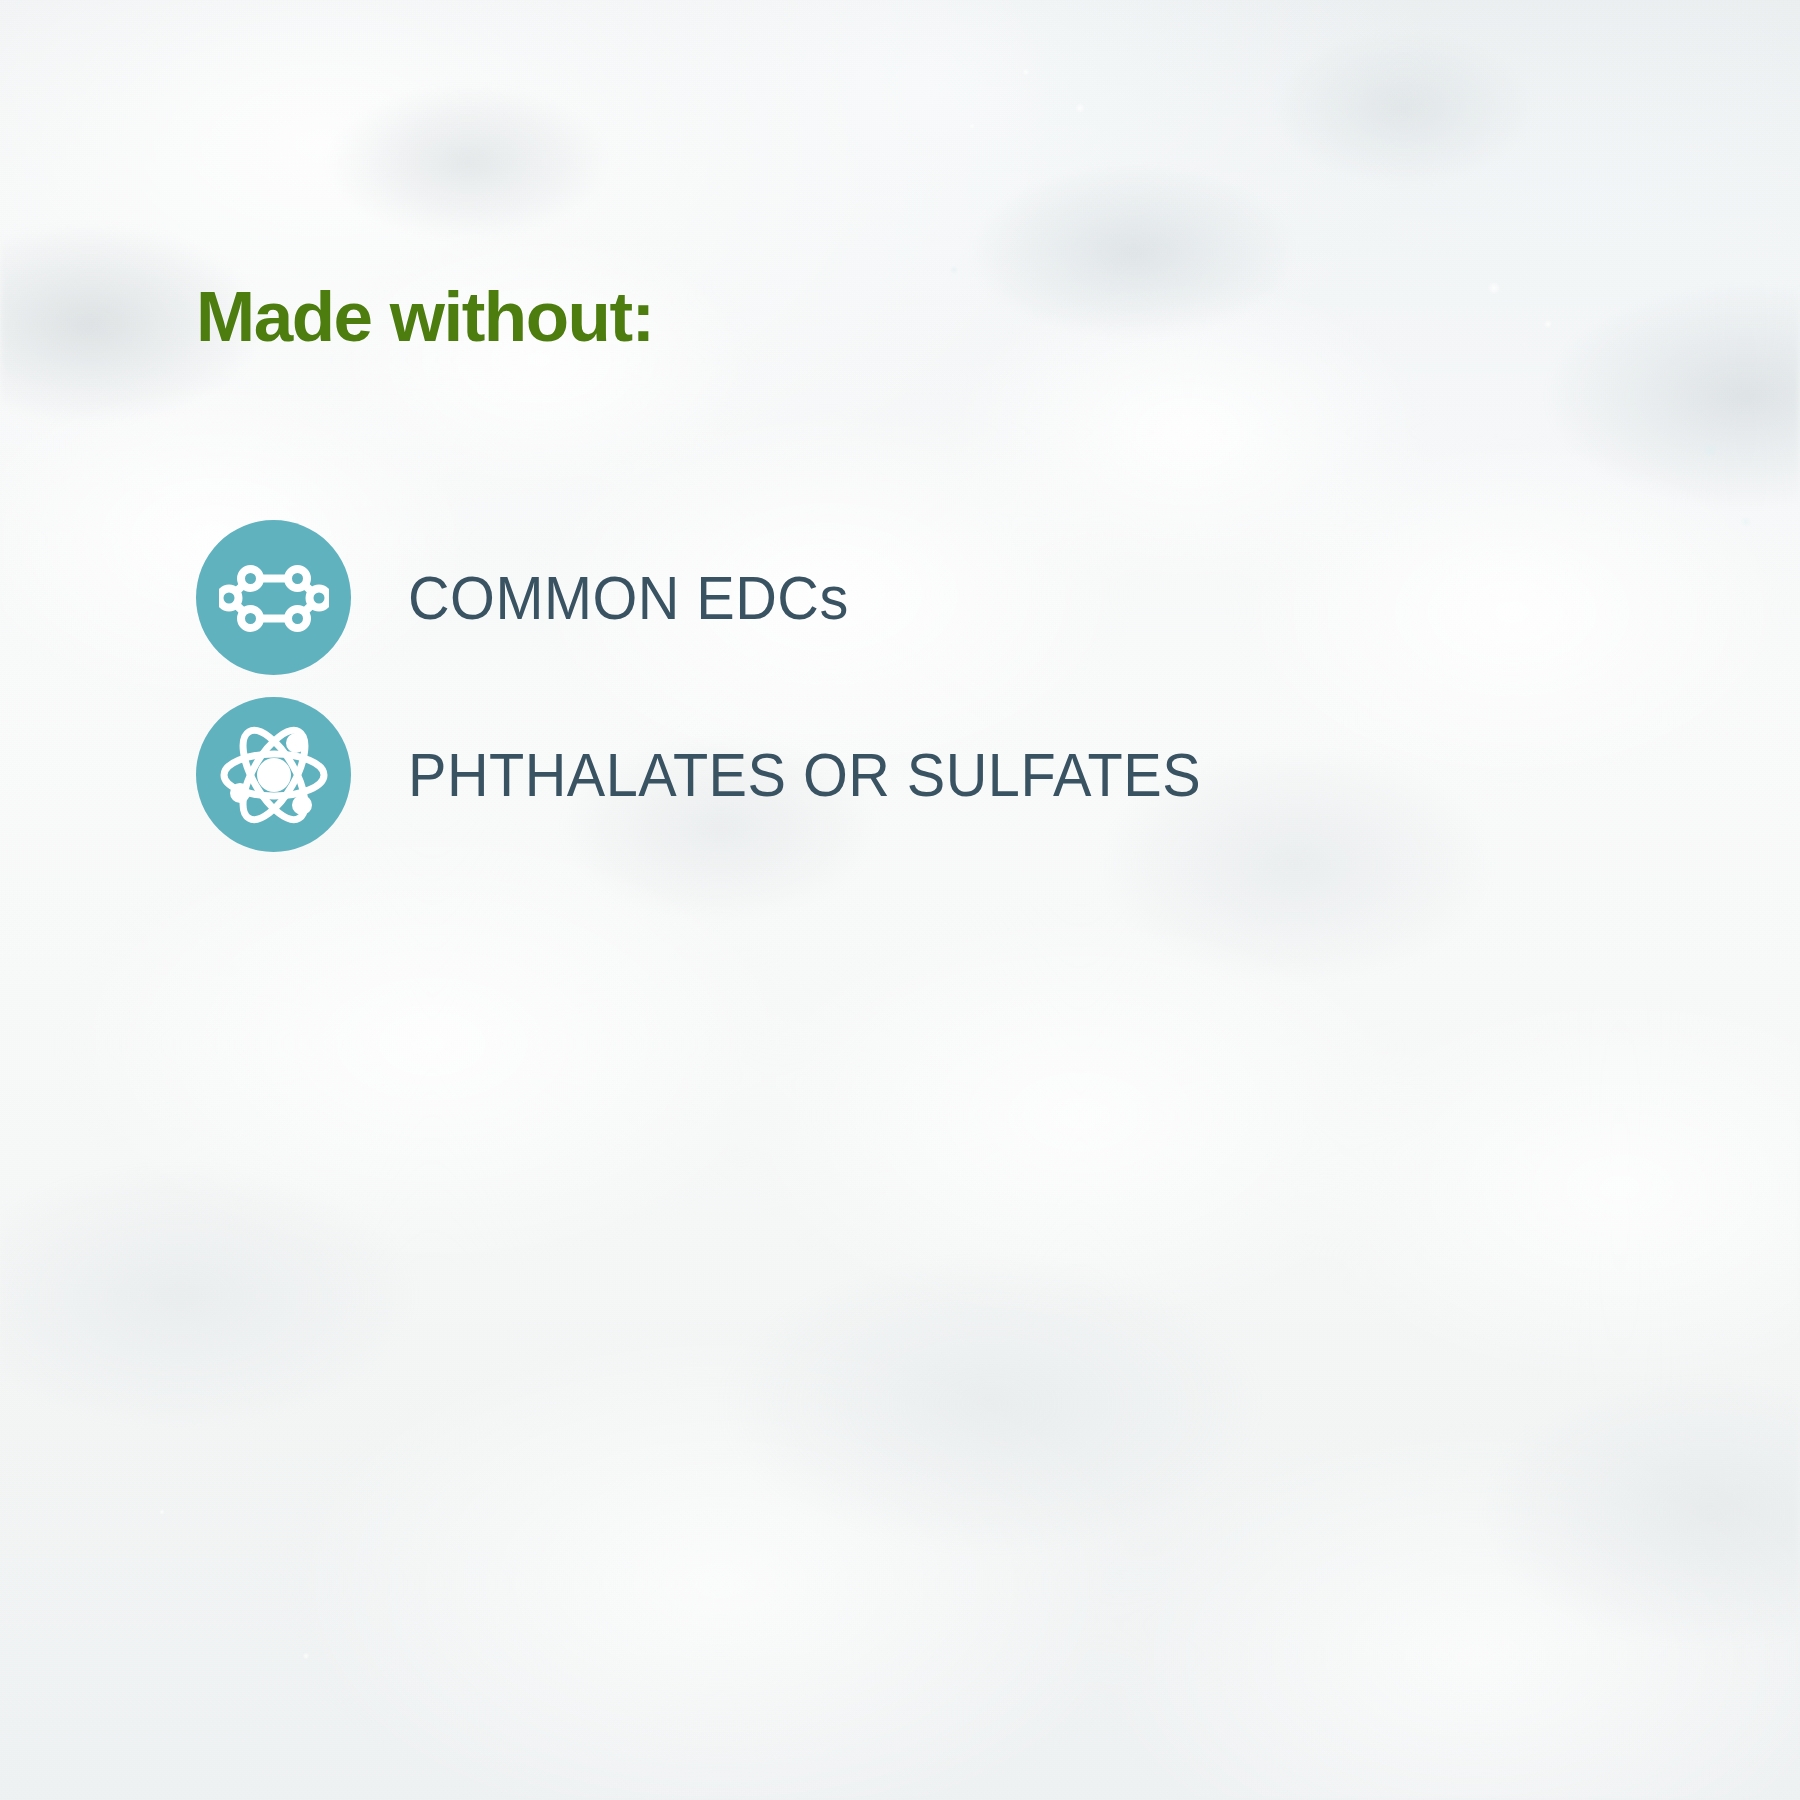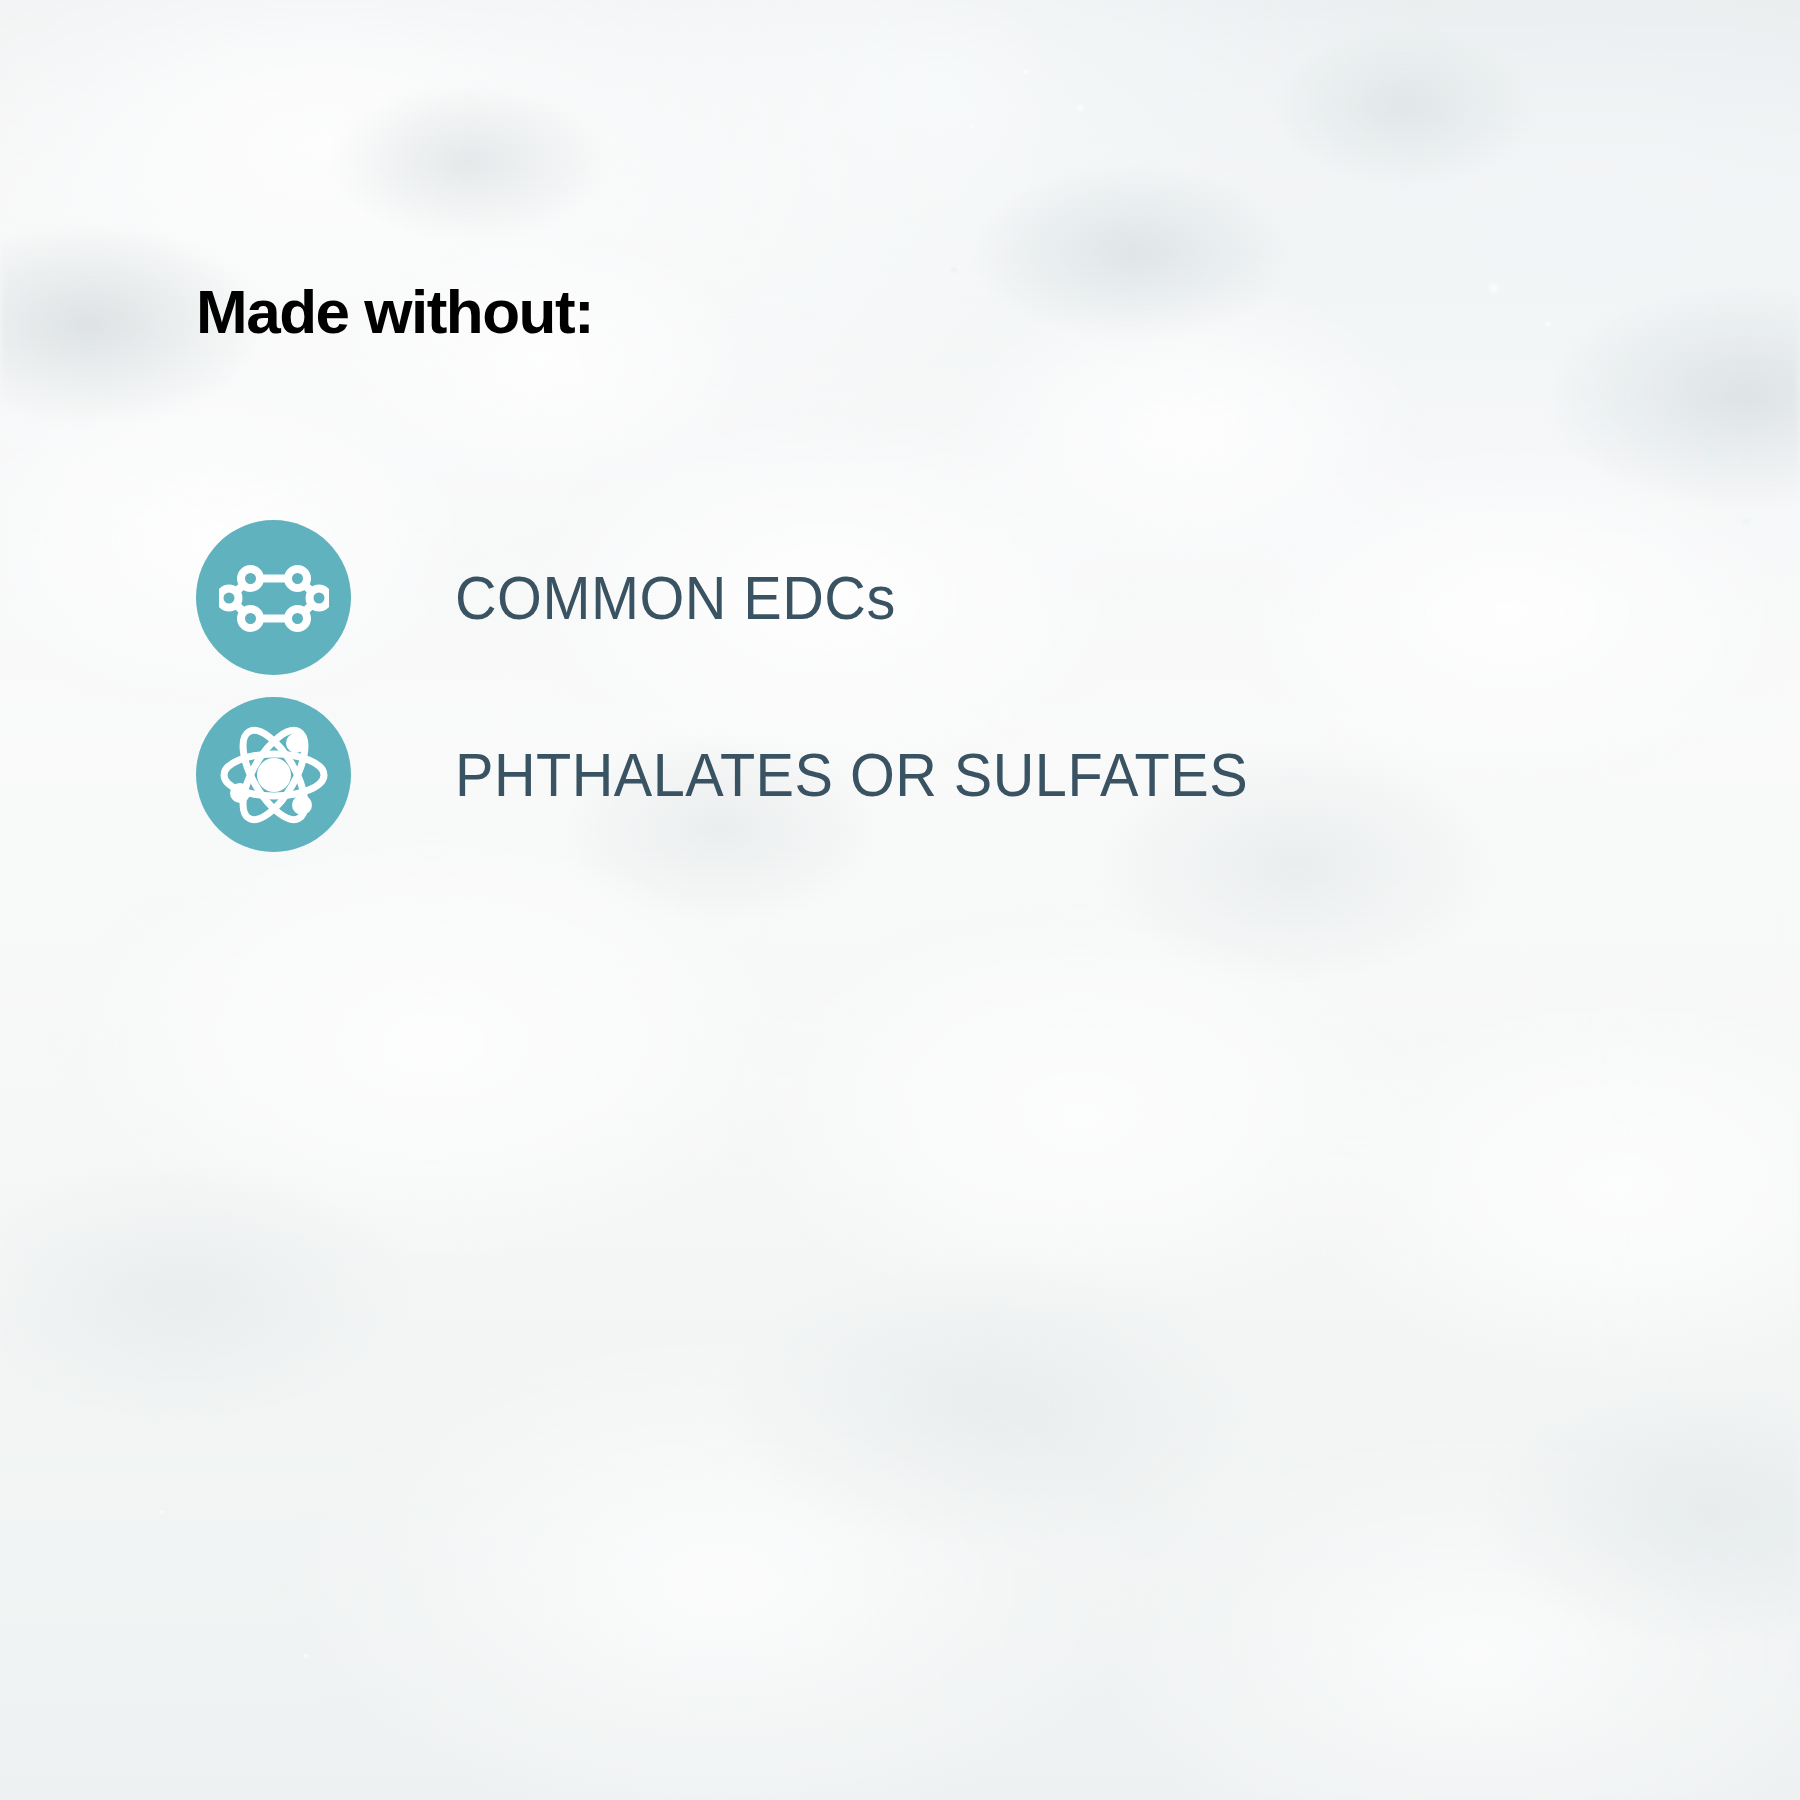--- a/index.html
+++ b/index.html
@@ -90,42 +90,41 @@
 
   
   .content{
     position:absolute;inset:0;
   }
 
   .headline{
     position:absolute;
     left:196px;
     top:281px;
-    font-size:62px;
+    font-size:71px;
     line-height:1;
     font-weight:bold;
     letter-spacing:-1.5px;
-    color:#000000;
+    color:#4d7c0f;
     white-space:nowrap;
   }
 
   .list{
     position:absolute;
     left:196px;
     top:520px;
     width:1450px;
   }
 
   .row{
     position:relative;
     display:flex;
     align-items:center;
     height:155px;
     margin-bottom:22px;
-    gap:47px;
   }
   .row:last-child{margin-bottom:0;}
 
   .badge{
     flex:0 0 auto;
     width:155px;height:155px;
     border-radius:50%;
     background:#5FB2BE;
     display:flex;
     align-items:center;

